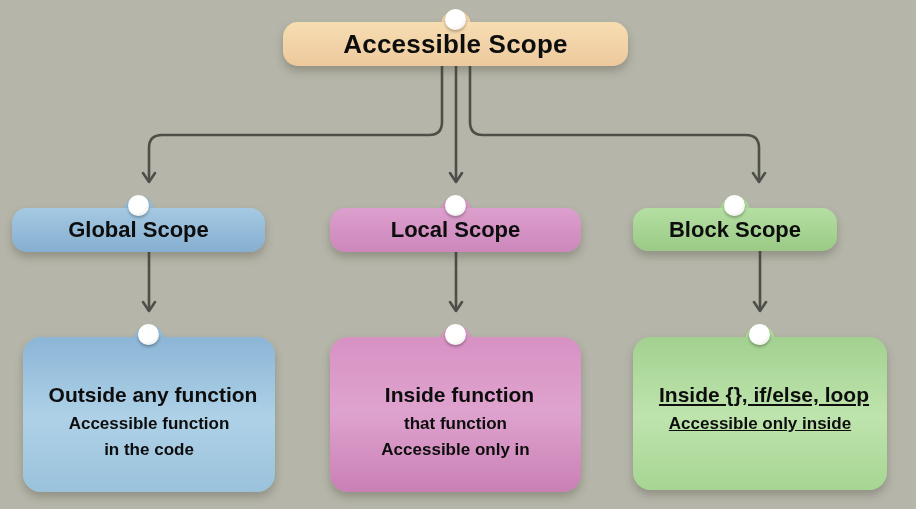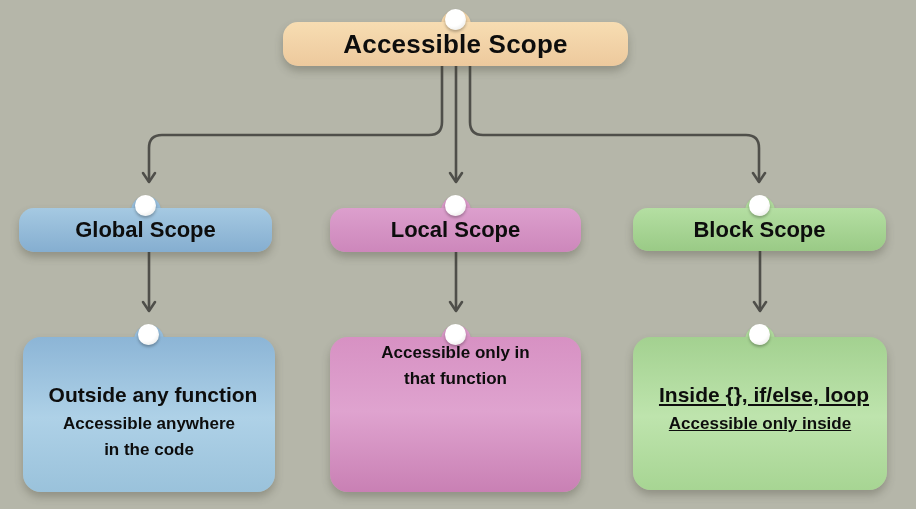--- a/index.html
+++ b/index.html
@@ -31,25 +31,25 @@
   }
   .node {
     border-radius: 15px;
     display: flex;
     align-items: center;
     justify-content: center;
   }
   .card { border-radius: 18px; }
   .root-node  { left: 283px; top: 22px;  width: 345px; height: 44px;
                 background: linear-gradient(180deg, #f7ddb2 0%, #edc99d 100%); }
-  .node-global{ left: 19px;  top: 208px; width: 253px; height: 44px;
+  .node-global{ left: 12px;  top: 208px; width: 253px; height: 44px;
                 background: linear-gradient(180deg, #a5c9e2 0%, #85aed0 100%); }
   .node-local { left: 330px; top: 208px; width: 251px; height: 44px;
                 background: linear-gradient(180deg, #dc9fcd 0%, #cd87bb 100%); }
-  .node-block { left: 633px; top: 208px; width: 253px; height: 43px;
+  .node-block { left: 633px; top: 208px; width: 204px; height: 43px;
                 background: linear-gradient(180deg, #b4dfa2 0%, #9aca86 100%); }
   .card-global{ left: 23px;  top: 337px; width: 252px; height: 155px;
                 background: linear-gradient(180deg, #8cb5d6 0%, #aed1e7 52%, #9ac2db 100%); }
   .card-local { left: 330px; top: 337px; width: 251px; height: 155px;
                 background: linear-gradient(180deg, #d791c3 0%, #dfa3cf 48%, #c980b4 100%); }
   .card-block { left: 633px; top: 337px; width: 254px; height: 153px;
                 background: linear-gradient(180deg, #a3d190 0%, #bee4ad 52%, #a7d593 100%); text-decoration: underline; }
   .root-title { font-size: 26px; letter-spacing: 0.2px; }
   .node-title { font-size: 22px; }
   .card-heading {
@@ -118,36 +118,37 @@
   <div class="node node-global">
     <span class="bump bump-blue"></span>
     <span class="pin"></span>
     <span class="node-title">Global Scope</span>
   </div>
   <div class="card card-global">
     <span class="bump bump-blue"></span>
     <span class="pin"></span>
     <div class="card-heading">Outside any function</div>
     <div class="card-sub">
-      <div>Accessible anywhere</div>
+      <div>Accessible function</div>
       <div>in the code</div>
     </div>
   </div>
 
   <div class="node node-local">
     <span class="bump bump-pink"></span>
     <span class="pin"></span>
     <span class="node-title">Local Scope</span>
   </div>
   <div class="card card-local">
     <span class="bump bump-pink"></span>
     <span class="pin"></span>
+    <div class="card-heading">Inside function</div>
     <div class="card-sub">
+      <div>that function</div>
       <div>Accessible only in</div>
-      <div>that function</div>
     </div>
   </div>
 
   <div class="node node-block">
     <span class="bump bump-green"></span>
     <span class="pin"></span>
     <span class="node-title">Block Scope</span>
   </div>
   <div class="card card-block">
     <span class="bump bump-green"></span>

